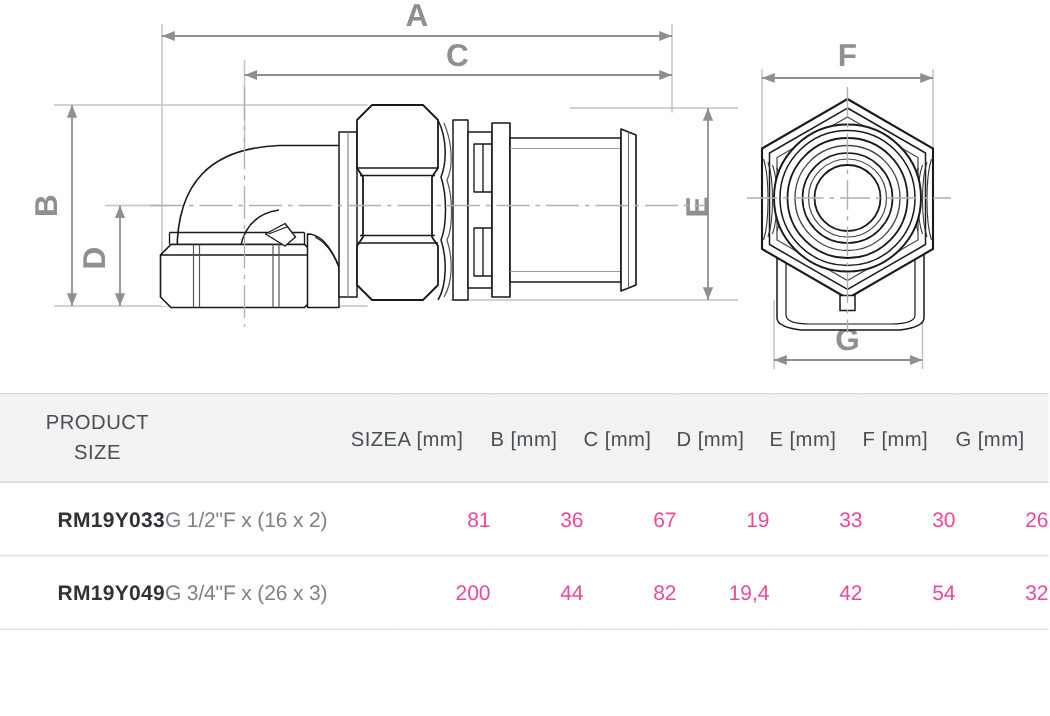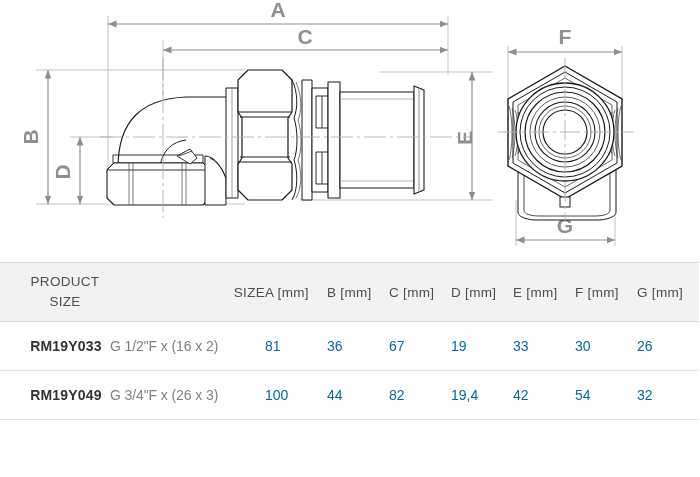--- a/index.html
+++ b/index.html
@@ -81,36 +81,36 @@
   }
 
   table#spec-table tbody td {
     border-bottom: 1px solid #e2e2e2;
     height: 48px;
     padding: 0;
     vertical-align: middle;
     font-size: 14px;
   }
   td.td-code {
-    text-align: center;
+    text-align: right;
     padding-left: 22px !important;
     color: #2f3337;
     font-weight: bold;
     font-size: 14.5px;
     letter-spacing: 0.2px;
   }
   td.td-size {
     text-align: left;
     color: #7d8288;
     font-size: 14px;
     letter-spacing: -0.1px;
   }
   td.td-val {
-    text-align: left;
-    color: #0369a1;
+    text-align: right;
+    color: #ec4899;
     font-size: 14.5px;
   }
 
   
   col.c-code { width: 110px; }
   col.c-size { width: 155px; }
   col.c-dim  { width: 62px; }
 </style>
 </head>
 <body>
@@ -314,21 +314,21 @@
         <td class="td-val">36</td>
         <td class="td-val">67</td>
         <td class="td-val">19</td>
         <td class="td-val">33</td>
         <td class="td-val">30</td>
         <td class="td-val">26</td>
       </tr>
       <tr>
         <td class="td-code">RM19Y049</td>
         <td class="td-size">G 3/4"F x (26 x 3)</td>
-        <td class="td-val">100</td>
+        <td class="td-val">200</td>
         <td class="td-val">44</td>
         <td class="td-val">82</td>
         <td class="td-val">19,4</td>
         <td class="td-val">42</td>
         <td class="td-val">54</td>
         <td class="td-val">32</td>
       </tr>
     </tbody>
   </table>
 </div>

